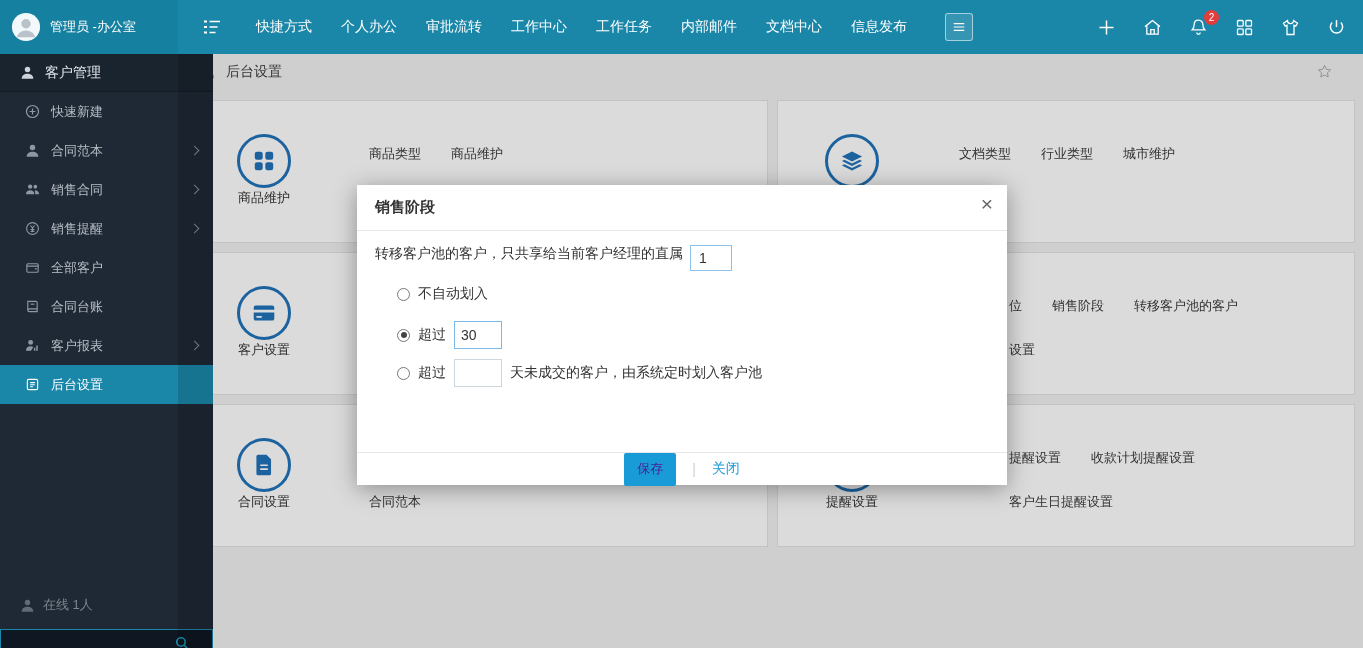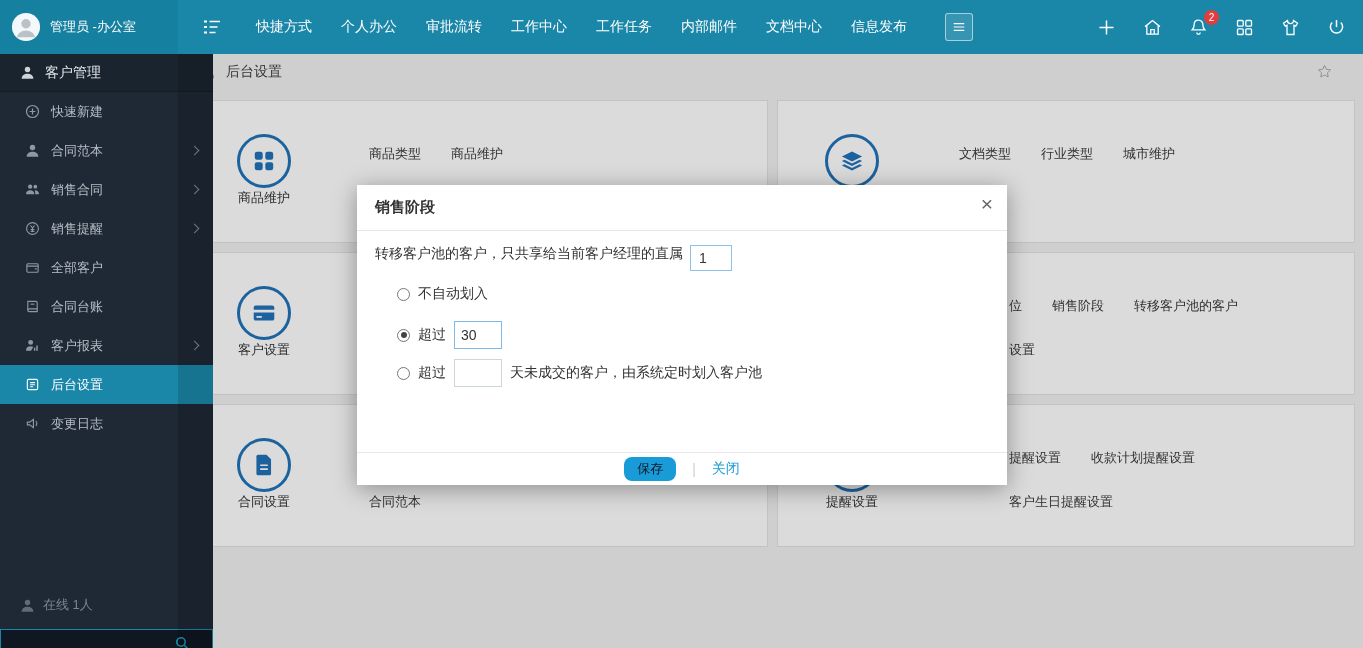--- a/index.html
+++ b/index.html
@@ -70,21 +70,21 @@
   .m-line1{position:absolute;left:18px;top:60px;display:flex;align-items:flex-start;gap:7px}
   input{font-family:inherit}
   .lvl{width:42px;height:26px;border:1px solid #8fc0ea;box-sizing:border-box;padding:0 0 0 8px;font-size:14px;color:#333;outline:none}
   .m-opt{position:absolute;left:40px;display:flex;align-items:center;gap:8px;cursor:pointer}
   .opt1{top:100px}.opt2{top:136px}.opt3{top:174px}
   .radio{width:13px;height:13px;border:1px solid #777;border-radius:50%;position:relative;background:#fff;flex:0 0 13px;box-sizing:border-box}
   .radio.checked::after{content:"";position:absolute;left:2.5px;top:2.5px;width:6px;height:6px;background:#444;border-radius:50%}
   .days{width:48px;height:28px;border:1px solid #7db9e8;box-sizing:border-box;padding:0 6px;font-size:14px;color:#333;outline:none}
   .days.d3{border-color:#ccd6dd}
   .m-footer{position:absolute;left:0;right:0;bottom:0;height:32px;border-top:1px solid #e7e7e7;display:flex;align-items:center;justify-content:center;gap:16px}
-  .save{background:#199bd7;color:#0f172a;border:none;height:24px;padding:0 13px;font-size:13px;border-radius:8px;cursor:pointer;font-family:inherit}
+  .save{background:#199bd7;color:#4c1d95;border:none;height:33px;padding:0 13px;font-size:13px;border-radius:2px;cursor:pointer;font-family:inherit}
   .vsep{color:#cfcfcf}
   .close-link{color:#199bd7;cursor:pointer;font-size:14px}
 </style>
 </head>
 <body>
 
 <header class="topbar">
   <div class="tb-left">
     <span class="avatar">
       <svg viewBox="0 0 32 32">
@@ -213,27 +213,20 @@
         <span class="sb-label">客户报表</span>
         <span class="chev"></span>
       </div>
       <div class="sb-item active">
         <span class="sb-icon"><svg viewBox="0 0 16 16" fill="none" stroke="currentColor" stroke-width="1.2">
             <rect x="2.5" y="2.5" width="11" height="11" rx="1.5"></rect>
             <path d="M5.5 6h5M5.5 8.2h5M5.5 10.4h3"></path>
           </svg></span>
         <span class="sb-label">后台设置</span>
       </div>
-      <div class="sb-item">
-        <span class="sb-icon"><svg viewBox="0 0 16 16" fill="none" stroke="currentColor" stroke-width="1.2">
-            <path d="M2.5 6.5v3h2.5l4 3v-9l-4 3z"></path>
-            <path d="M11.5 5.5c1.5 1.3 1.5 3.7 0 5"></path>
-          </svg></span>
-        <span class="sb-label">变更日志</span>
-      </div>
     </div>
   <div class="online">
     <span class="sb-icon">
       <svg viewBox="0 0 16 16" fill="currentColor">
           <circle cx="8" cy="4.7" r="2.9"></circle>
           <path d="M1.8 14.6c0-3.5 2.8-5.3 6.2-5.3s6.2 1.8 6.2 5.3z"></path>
         </svg>
     </span>
     <span>在线 1人</span>
   </div>

